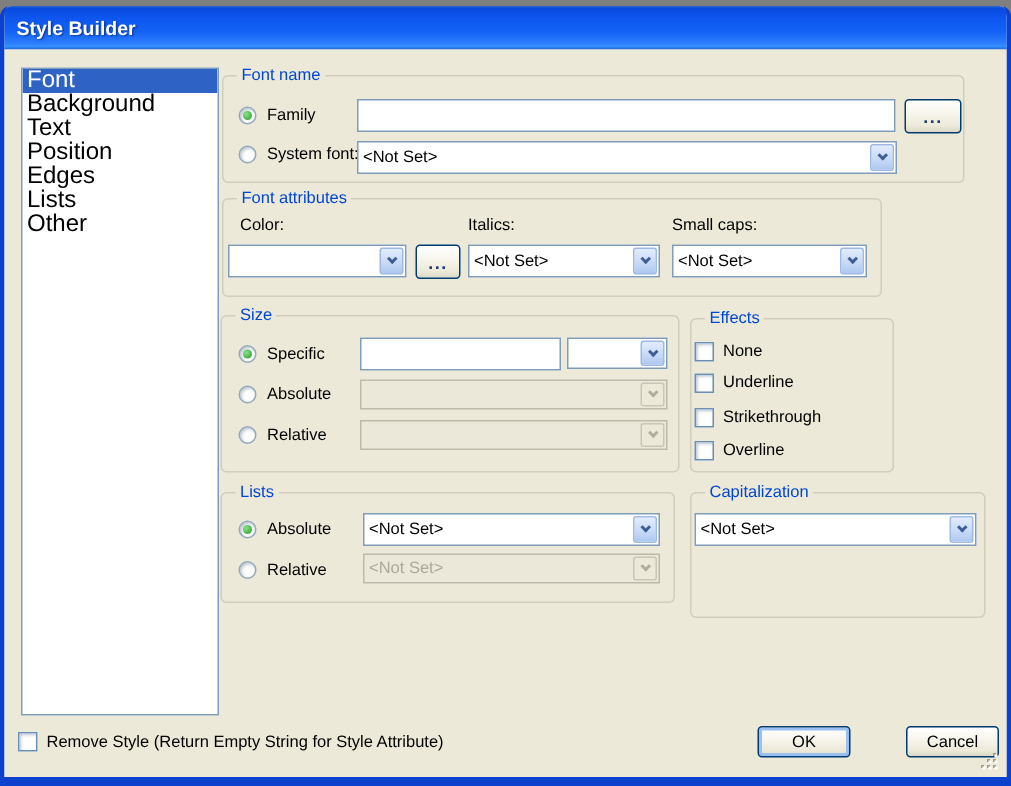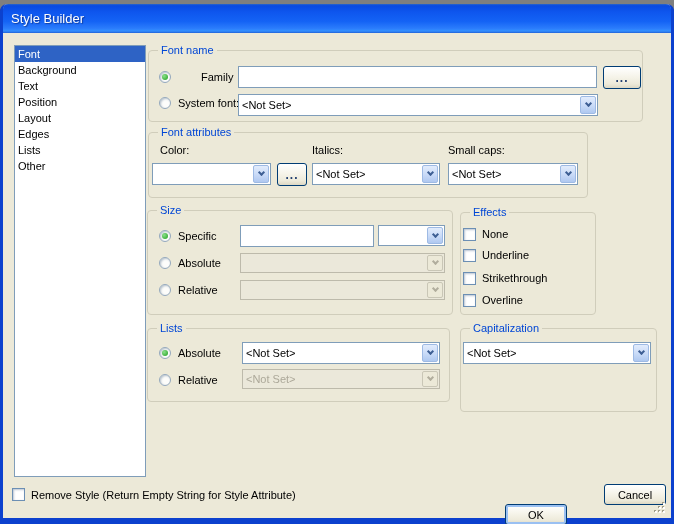--- a/index.html
+++ b/index.html
@@ -3,27 +3,27 @@
 <meta charset="utf-8">
 <style>
   html,body{margin:0;padding:0;background:#7F7F7F;}
   *{box-sizing:border-box;font-family:"Liberation Sans",sans-serif;}
   .stage{position:relative;width:674px;height:524px;background:#7F7F7F;overflow:hidden;}
   .window{position:absolute;left:0;top:4px;width:674px;height:520px;
     border-left:3px solid #0C41CE;border-right:3px solid #0C41CE;border-bottom:6px solid #0C41CE;
     border-radius:7px 7px 0 0;background:#ECE9D8;box-shadow:0 1px 0 #0A1F8C;}
   .titlebar{position:relative;height:29px;border-radius:5px 5px 0 0;cursor:default;
     background:linear-gradient(180deg,#2B65C8 0%,#0A4AE0 6%,#0E56EE 28%,#1463F5 60%,#2B7CFC 84%,#3390FF 93%,#2262D8 100%);}
-  .title{position:absolute;left:8px;top:0;line-height:29px;color:#FFFFFF;font-size:13px;font-weight:normal;
+  .title{position:absolute;left:8px;top:0;line-height:29px;color:#FFFFFF;font-size:13px;font-weight:bold;
     text-shadow:1px 1px 1px rgba(10,30,100,.6);white-space:nowrap;}
   .client{position:absolute;left:0;top:29px;width:668px;height:485px;background:#ECE9D8;}
 
   .listbox{position:absolute;left:11px;top:12px;width:132px;height:432px;background:#FFFFFF;
     border:1px solid #7F9DB9;overflow:hidden;}
-  .list-item{height:16px;line-height:16px;font-size:11px;padding-left:3px;color:#000;white-space:nowrap;cursor:default;}
+  .list-item{height:16px;line-height:16px;font-size:16px;padding-left:3px;color:#000;white-space:nowrap;cursor:default;}
   .list-item.selected{background:#2E63C5;color:#FFFFFF;}
 
   .gb{position:absolute;border:1px solid #D0CDBB;border-radius:4px;}
   .gbt{position:absolute;top:-8px;left:9px;background:#ECE9D8;padding:0 3px;color:#0046D5;
     font-size:11px;line-height:15px;white-space:nowrap;}
 
   .lbl{position:absolute;font-size:11px;color:#000;white-space:nowrap;}
   .row-lbl{line-height:22px;height:22px;}
 
   .radio{position:absolute;width:12px;height:12px;border-radius:50%;background:#FDFDFB;
@@ -48,21 +48,21 @@
   .chev{display:block;width:5px;height:5px;border-right:2px solid #3E5F94;border-bottom:2px solid #3E5F94;
     transform:rotate(45deg);margin-top:-3px;}
   .combo.disabled{background:#EBE8DA;border-color:#BDBAAB;}
   .combo.disabled .val{color:#ACA899;}
   .combo.disabled .combo-btn{background:#ECE9D8;border-color:#C9C6B6;}
   .combo.disabled .chev{border-color:#B1AD9D;}
 
   .xpbtn{position:absolute;border:1px solid #003C74;border-radius:3px;font-size:11px;color:#000;
     background:linear-gradient(180deg,#FFFFFF 0%,#F6F4EA 45%,#EDEADA 80%,#DDD8C4 100%);
     display:flex;align-items:center;justify-content:center;cursor:default;padding:0;}
-  .xpbtn.default{box-shadow:inset 0 0 0 2px #9AC0F2;margin-top:20px;}
+  .xpbtn.default{box-shadow:inset 0 0 0 2px #9AC0F2;}
   .dots{font-weight:bold;color:#1E3C6E;letter-spacing:1px;font-size:12px;line-height:1;}
 
   .grip{position:absolute;right:4px;bottom:3px;width:13px;height:13px;}
   .grip i{position:absolute;left:0;top:0;width:2px;height:2px;
     box-shadow:9px 1px 0 #FFFFFF,9px 5px 0 #FFFFFF,9px 9px 0 #FFFFFF,5px 5px 0 #FFFFFF,5px 9px 0 #FFFFFF,1px 9px 0 #FFFFFF,
     8px 0 0 #9F9C8A,8px 4px 0 #9F9C8A,8px 8px 0 #9F9C8A,4px 4px 0 #9F9C8A,4px 8px 0 #9F9C8A,0 8px 0 #9F9C8A;}
 </style>
 </head>
 <body>
 
@@ -71,33 +71,32 @@
     <div class="titlebar">
       <span class="title">Style Builder</span>
     </div>
     <div class="client">
 
       <div class="listbox">
         <div class="list-item selected">Font</div>
         <div class="list-item">Background</div>
         <div class="list-item">Text</div>
         <div class="list-item">Position</div>
-        <div class="list-item">Layout</div>
         <div class="list-item">Edges</div>
         <div class="list-item">Lists</div>
         <div class="list-item">Other</div>
       </div>
 
       <div class="gb" style="left:145px;top:17px;width:495px;height:72px;">
         <span class="gbt">Font name</span>
       </div>
       <span class="radio checked" style="left:156px;top:38px;">
           <i></i>
         </span>
-      <span class="lbl row-lbl" style="left:175px;top:33px;margin-left:23px;">Family</span>
+      <span class="lbl row-lbl" style="left:175px;top:33px;">Family</span>
       <input class="textinput" style="left: 235px; top: 33px; width: 359px; height: 22px;" value="">
       <button class="xpbtn" style="left:600px;top:33px;width:38px;height:23px;">
           <span class="dots">...</span>
         </button>
       <span class="radio" style="left:156px;top:64px;"></span>
       <span class="lbl row-lbl" style="left:175px;top:59px;">System font:</span>
       <div class="combo" style="left:235px;top:61px;width:360px;height:22px;">
         <span class="val">&lt;Not Set&gt;</span>
         <span class="combo-btn">
             <i class="chev"></i>

